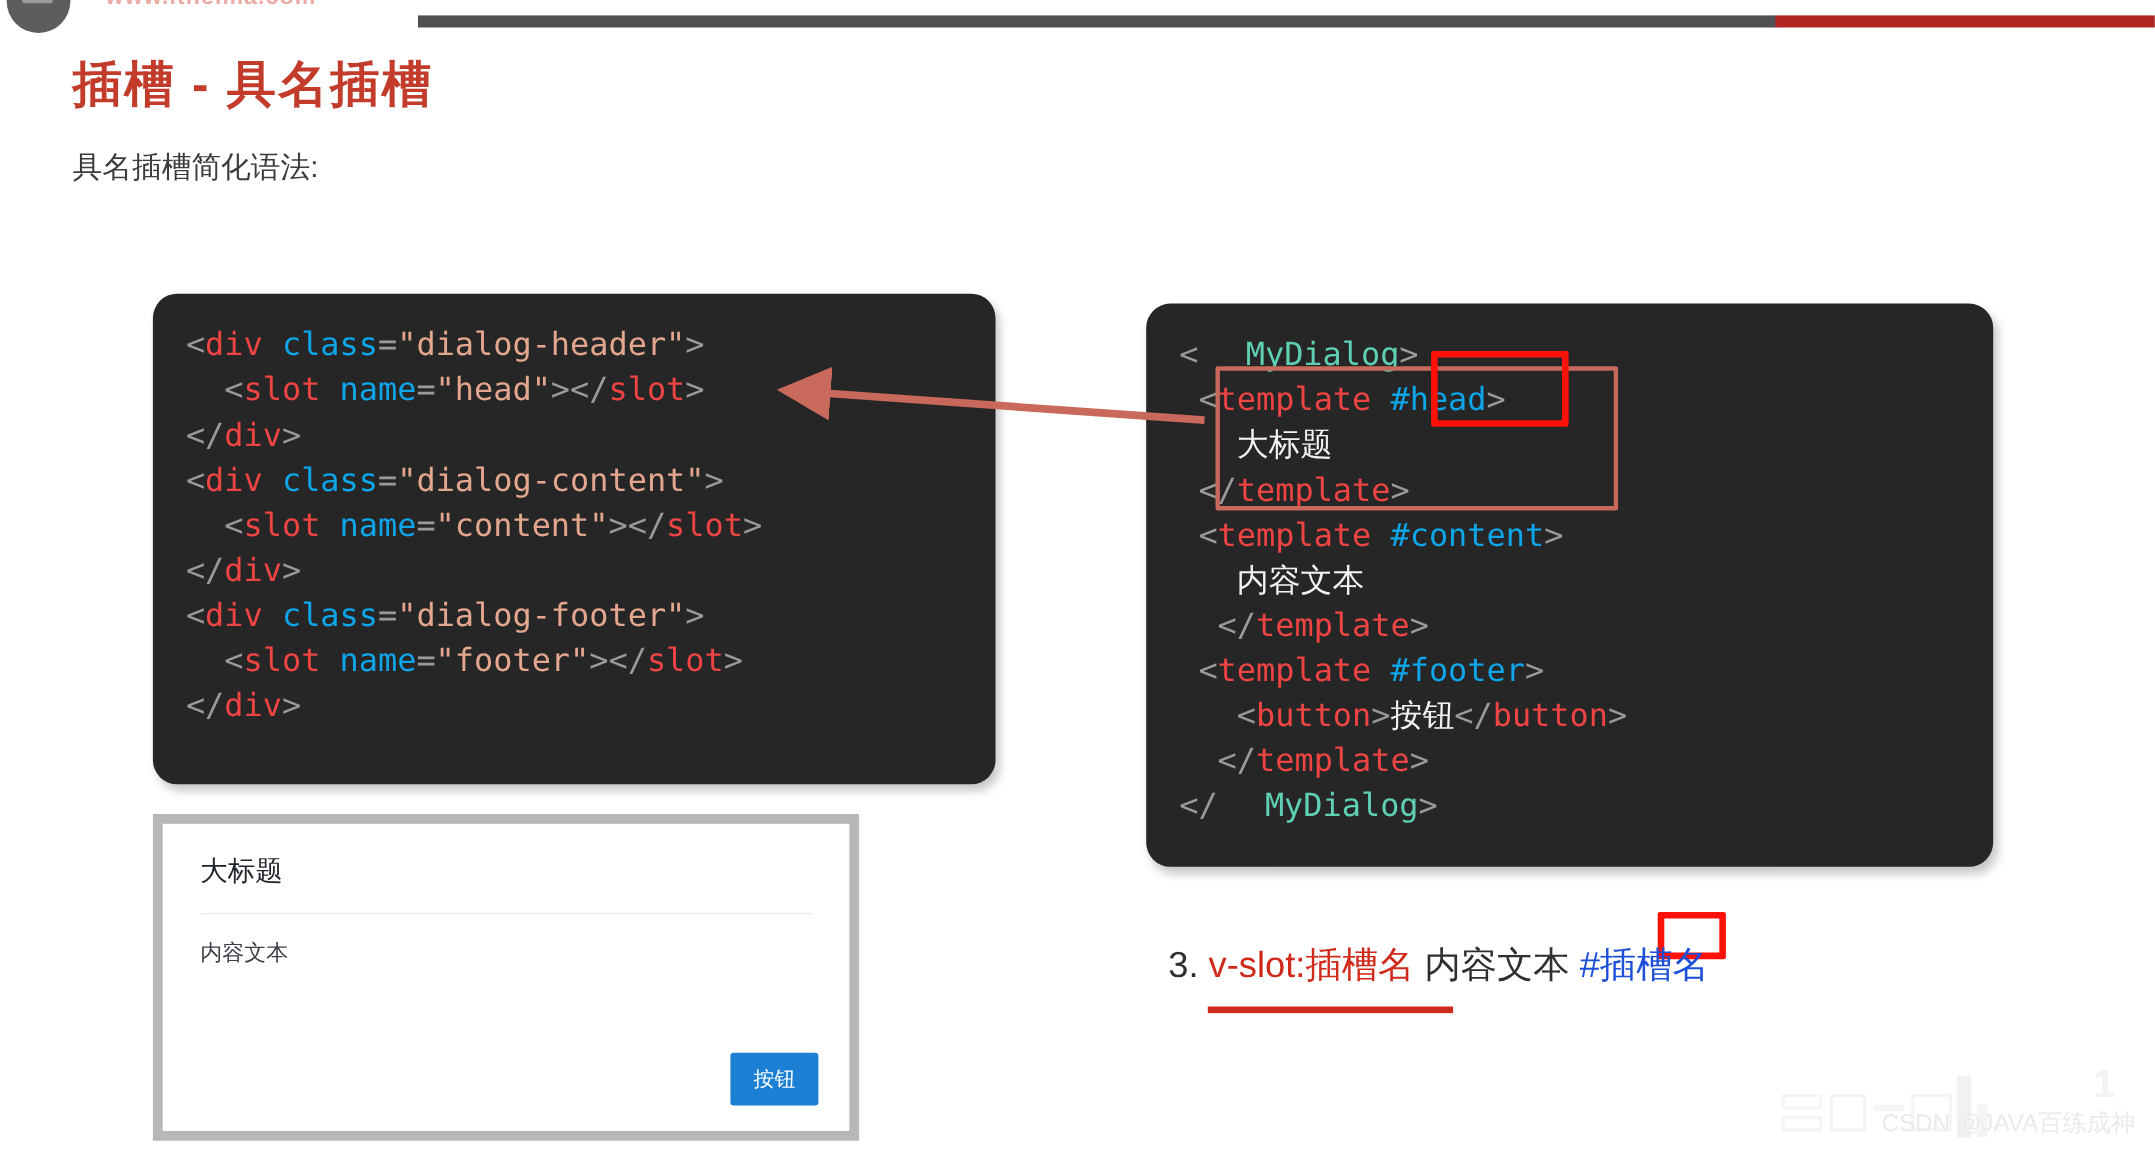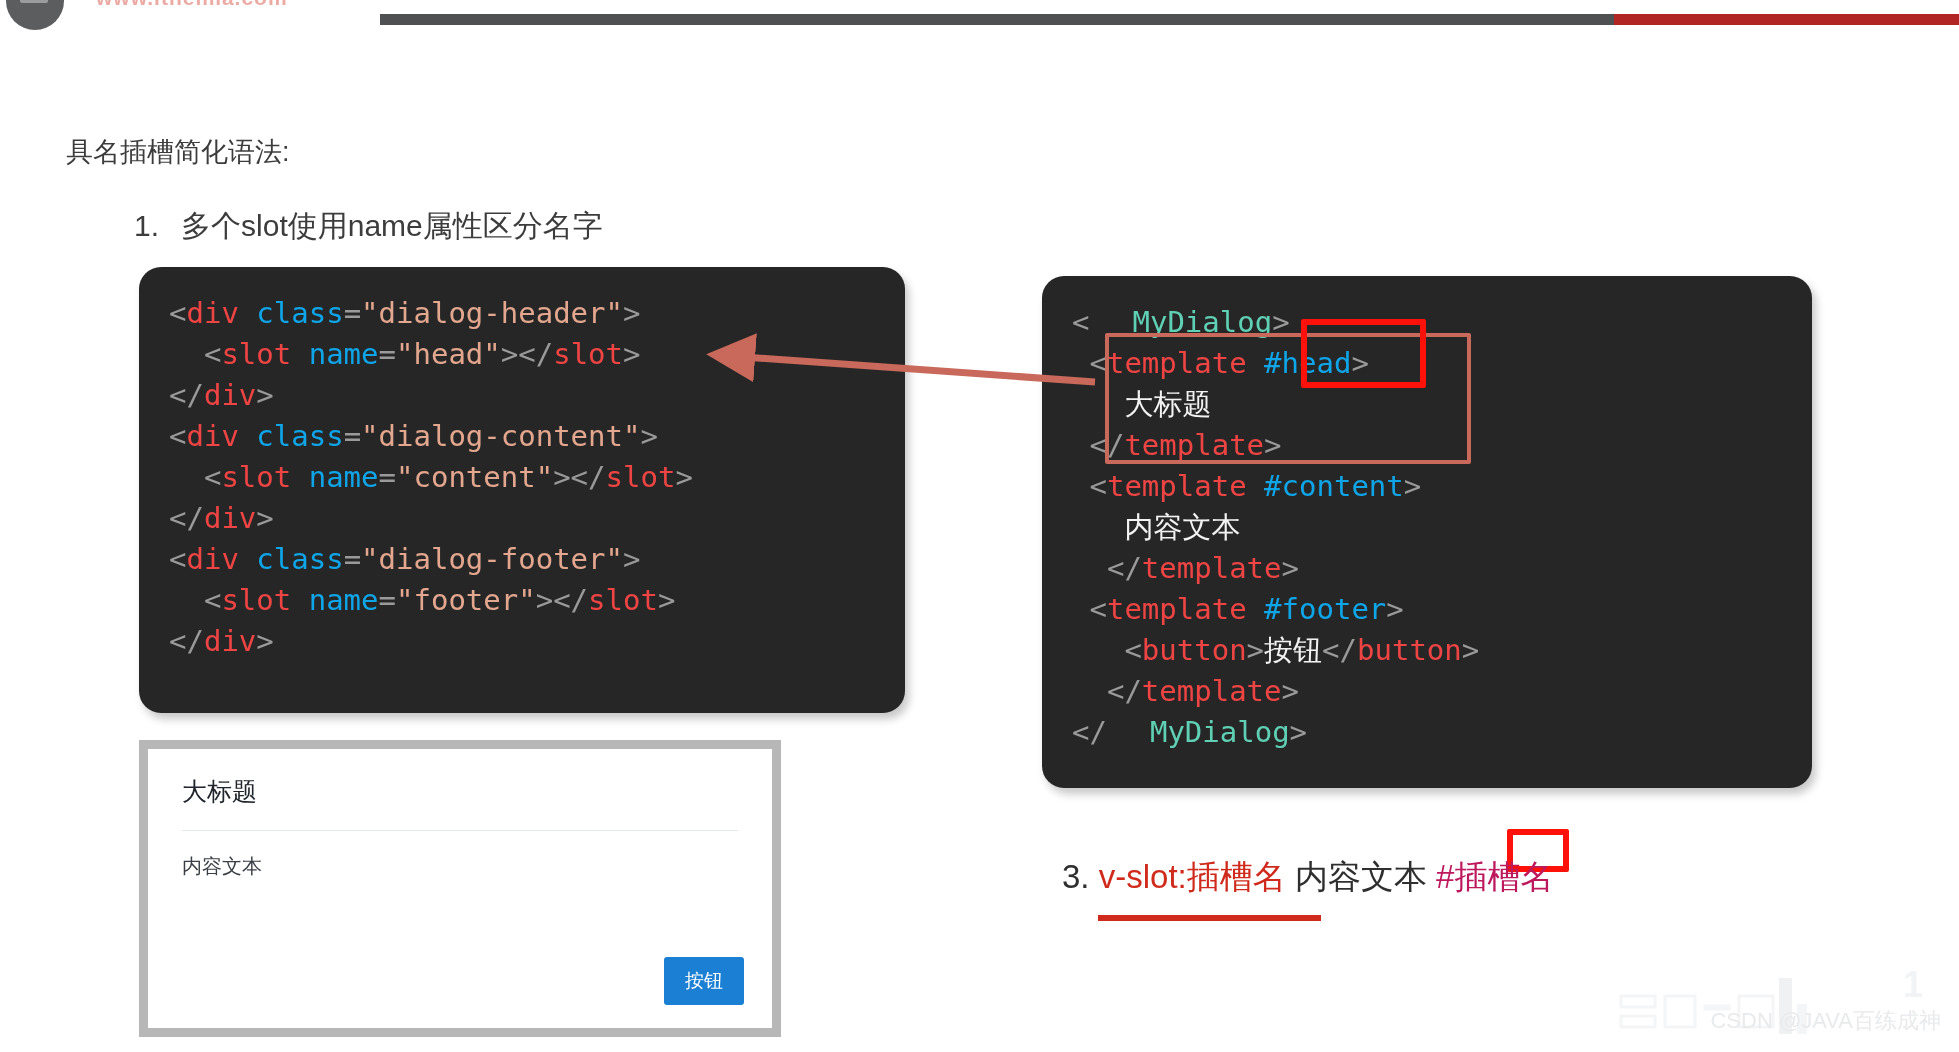--- a/index.html
+++ b/index.html
@@ -215,25 +215,23 @@
 </head>
 <body>
 
 <div id="slide">
 
   <div class="topbar-gray"></div>
   <div class="topbar-red"></div>
   <div class="logo-circle"></div>
   <div class="site-url">www.itheima.com</div>
 
+  <div class="slide-title">插槽 - 具名插槽</div>
   <div class="subtitle">具名插槽简化语法:</div>
 
-  <div class="num-heading" id="heading-1">
-    <span class="idx">1.</span><span>多个slot使用name属性区分名字</span>
-  </div>
 
 
   <div class="codeblock" id="code-left"><div><span class="punc">&lt;</span><span class="tag">div</span><span class="punc"> </span><span class="attr">class</span><span class="punc">=</span><span class="val">"dialog-header"</span><span class="punc">&gt;</span></div><div><span class="punc">  &lt;</span><span class="tag">slot</span><span class="punc"> </span><span class="attr">name</span><span class="punc">=</span><span class="val">"head"</span><span class="punc">&gt;&lt;/</span><span class="tag">slot</span><span class="punc">&gt;</span></div><div><span class="punc">&lt;/</span><span class="tag">div</span><span class="punc">&gt;</span></div><div><span class="punc">&lt;</span><span class="tag">div</span><span class="punc"> </span><span class="attr">class</span><span class="punc">=</span><span class="val">"dialog-content"</span><span class="punc">&gt;</span></div><div><span class="punc">  &lt;</span><span class="tag">slot</span><span class="punc"> </span><span class="attr">name</span><span class="punc">=</span><span class="val">"content"</span><span class="punc">&gt;&lt;/</span><span class="tag">slot</span><span class="punc">&gt;</span></div><div><span class="punc">&lt;/</span><span class="tag">div</span><span class="punc">&gt;</span></div><div><span class="punc">&lt;</span><span class="tag">div</span><span class="punc"> </span><span class="attr">class</span><span class="punc">=</span><span class="val">"dialog-footer"</span><span class="punc">&gt;</span></div><div><span class="punc">  &lt;</span><span class="tag">slot</span><span class="punc"> </span><span class="attr">name</span><span class="punc">=</span><span class="val">"footer"</span><span class="punc">&gt;&lt;/</span><span class="tag">slot</span><span class="punc">&gt;</span></div><div><span class="punc">&lt;/</span><span class="tag">div</span><span class="punc">&gt;</span></div></div>
 
   <div class="codeblock" id="code-right"><div><span class="punc">&lt;</span><span class="comp">MyDialog</span><span class="punc">&gt;</span></div><div><span class="punc"> &lt;</span><span class="tag">template</span><span class="punc"> </span><span class="attr">#head</span><span class="punc">&gt;</span></div><div><span class="txt">   大标题</span></div><div><span class="punc"> &lt;/</span><span class="tag">template</span><span class="punc">&gt;</span></div><div><span class="punc"> &lt;</span><span class="tag">template</span><span class="punc"> </span><span class="attr">#content</span><span class="punc">&gt;</span></div><div><span class="txt">   内容文本</span></div><div><span class="punc">  &lt;/</span><span class="tag">template</span><span class="punc">&gt;</span></div><div><span class="punc"> &lt;</span><span class="tag">template</span><span class="punc"> </span><span class="attr">#footer</span><span class="punc">&gt;</span></div><div><span class="punc">   &lt;</span><span class="tag">button</span><span class="punc">&gt;</span><span class="txt">按钮</span><span class="punc">&lt;/</span><span class="tag">button</span><span class="punc">&gt;</span></div><div><span class="punc">  &lt;/</span><span class="tag">template</span><span class="punc">&gt;</span></div><div><span class="punc">&lt;/</span><span class="comp">MyDialog</span><span class="punc">&gt;</span></div></div>
 
   <div class="rect-soft" id="rect-tpl-soft" style="border-color: rgb(200, 105, 91);"></div>
   <div class="rect-bright" id="rect-head-bright" style="border-color: rgb(253, 17, 8);"></div>
   <div class="rect-bright" id="rect-hash-bright" style="border-color: rgb(253, 17, 8);"></div>
 
@@ -250,21 +248,21 @@
     <div id="dialog-inner">
       <div class="dlg-title">大标题</div>
       <div class="dlg-rule"></div>
       <div class="dlg-content">内容文本</div>
       <button class="dlg-button" style="background: rgb(27, 127, 212);">按钮</button>
     </div>
   </div>
 
   <div id="item-3">
     <span class="idx">3.</span>
-    <span class="hl" style="color: rgb(207, 42, 27);">v-slot:插槽名</span><span> 内容文本 </span><span class="hl" style="color: #be185d; text-align: right;">#插槽名</span>
+    <span class="hl" style="color: rgb(207, 42, 27);">v-slot:插槽名</span><span> 内容文本 </span><span class="hl" style="color: #1d4ed8; text-align: right;">#插槽名</span>
   </div>
   <div id="item-3-underline" style="background: rgb(207, 42, 27);"></div>
 
   <svg id="watermark-bars" viewBox="0 0 190 72">
     <g fill="none" stroke="#eceef0" stroke-width="3">
       <rect x="2" y="26" width="34" height="11"></rect>
       <rect x="2" y="46" width="34" height="11"></rect>
       <rect x="46" y="26" width="30" height="31"></rect>
       <rect x="86" y="36" width="24" height="3"></rect>
       <rect x="120" y="26" width="34" height="31"></rect>

